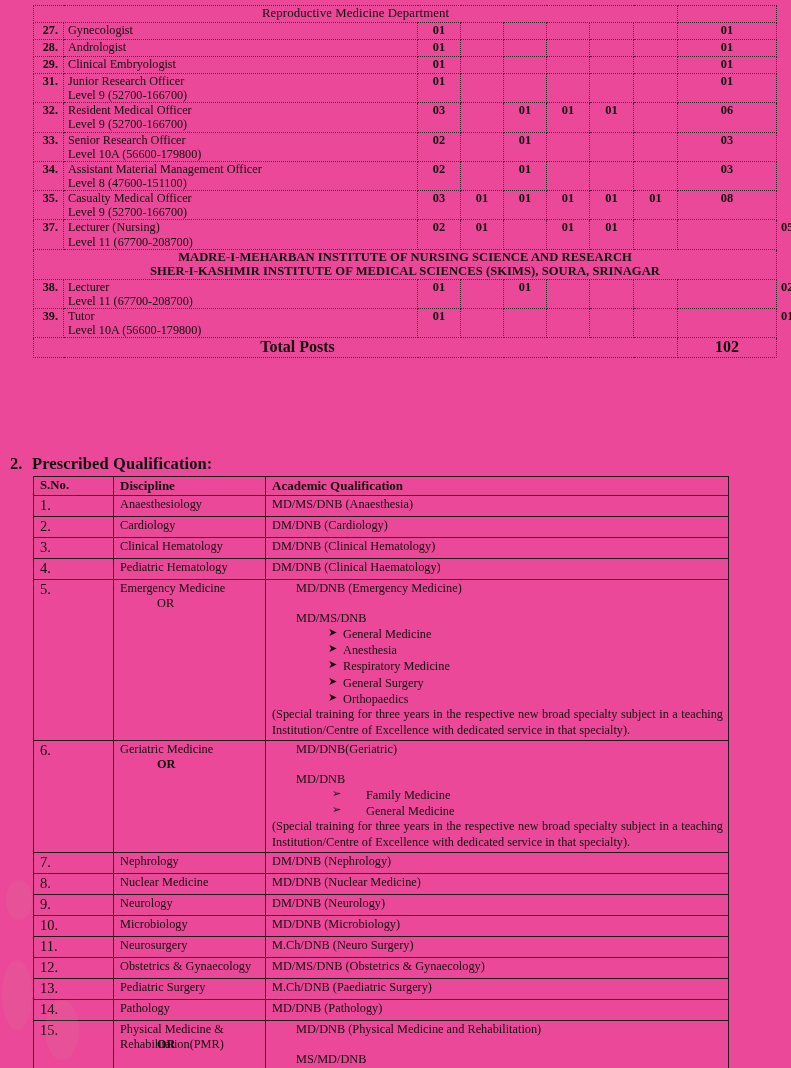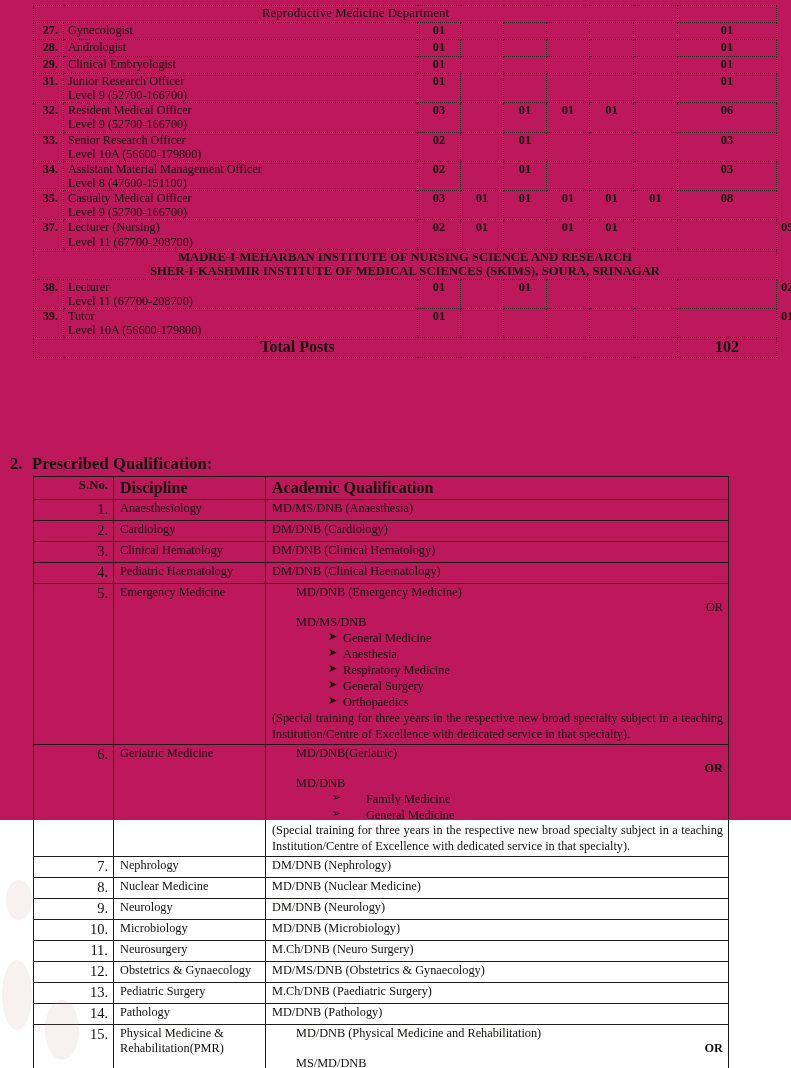--- a/index.html
+++ b/index.html
@@ -13,22 +13,22 @@
     height: 1068px;
     position: relative;
     font-family: "Liberation Serif", "DejaVu Serif", serif;
     color: #100f0d;
     overflow: hidden;
   }
 
   .page {
     position: relative;
     width: 791px;
-    height: 820px;
-    background: #be185d;
+    height: 1068px;
+    background: #ec4899;
   }
 
   
   #posts-table {
     position: absolute;
     left: 33px;
     top: 5px;
     width: 743px;
     border-collapse: collapse;
     table-layout: fixed;
@@ -128,37 +128,37 @@
   #qual-table col.q1 { width: 80px; }
   #qual-table col.q2 { width: 152px; }
   #qual-table col.q3 { width: 463px; }
   #qual-table td {
     border: 1px solid #1c1c1a;
     padding: 1px 5px 1px 6px;
     vertical-align: top;
     line-height: 1.22;
   }
   #qual-table td.qsn {
-    text-align: right;
+    text-align: left;
     font-size: 14.5px;
     padding-top: 1px;
   }
   #qual-table thead td {
     font-weight: bold;
-    font-size: 16px;
+    font-size: 13px;
     padding-top: 1px;
     padding-bottom: 1px;
   }
   #qual-table thead td.qsn { font-size: 12.8px; }
   .qrow-tall td { height: 18px; }
 
   .qual-block { display: block; margin-left: 24px; }
   .or-line {
     display: block;
-    text-align: right;
+    text-align: left;
     padding-left: 0px;
     margin-left: -115px;
   }
   .or-bold { font-weight: bold; }
   .bullets {
     list-style: none;
     margin: 0;
     padding: 0 0 0 56px;
   }
   .bullets li {
@@ -419,21 +419,21 @@
         <td>Cardiology</td>
         <td>DM/DNB (Cardiology)</td>
       </tr>
       <tr class="qrow-tall">
         <td class="qsn">3.</td>
         <td>Clinical Hematology</td>
         <td>DM/DNB (Clinical Hematology)</td>
       </tr>
       <tr class="qrow-tall">
         <td class="qsn">4.</td>
-        <td>Pediatric Haematology</td>
+        <td>Pediatric Hematology</td>
         <td>DM/DNB (Clinical Haematology)</td>
       </tr>
 
       <tr>
         <td class="qsn">5.</td>
         <td>Emergency Medicine</td>
         <td>
           <span class="qual-block">MD/DNB (Emergency Medicine)</span>
           <span class="or-line">OR</span>
           <span class="qual-block">MD/MS/DNB</span>

